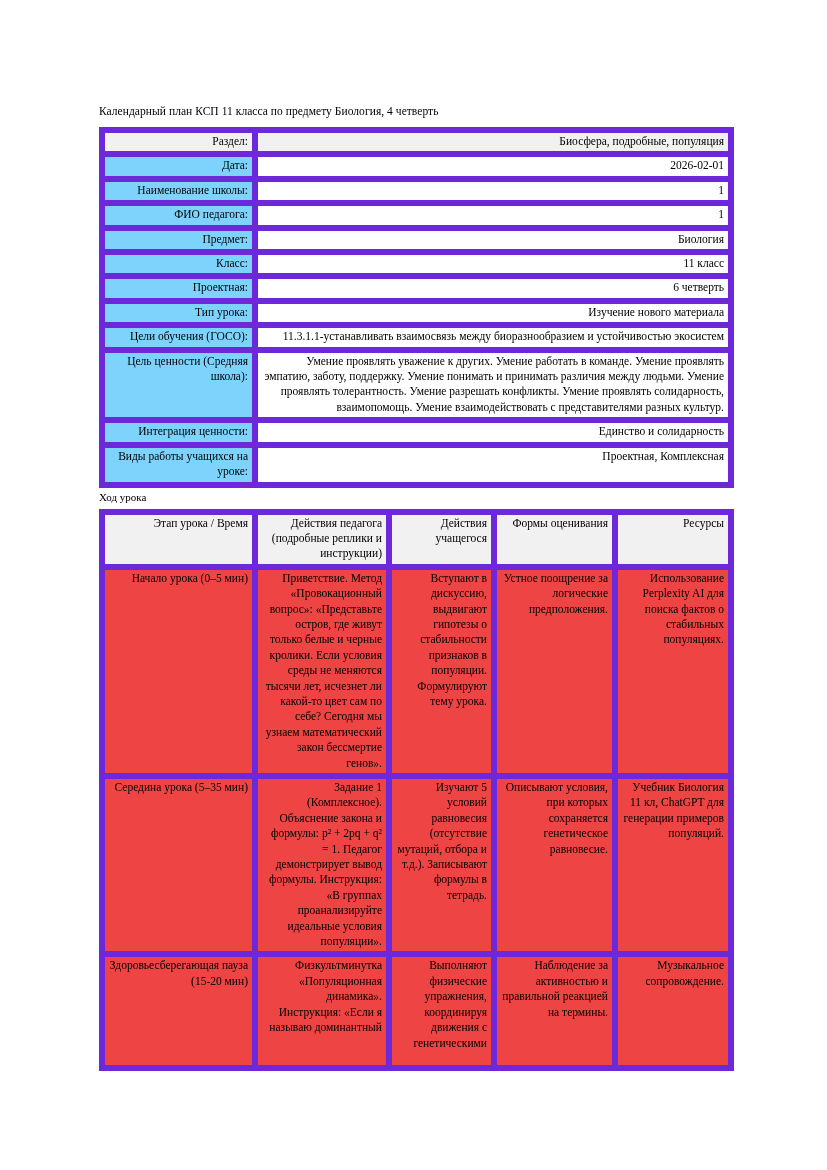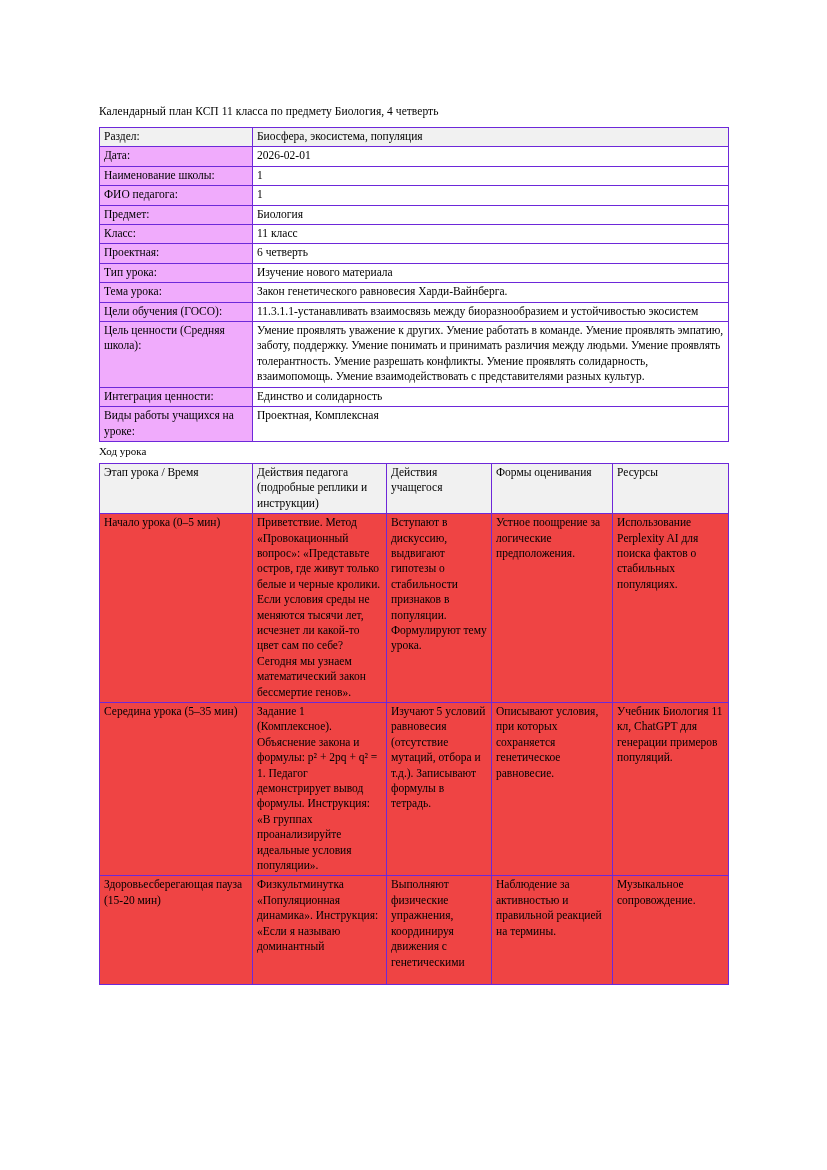--- a/index.html
+++ b/index.html
@@ -43,34 +43,34 @@
     font-weight: normal;
   }
   table {
     border-collapse: collapse;
     width: 629px;
     table-layout: fixed;
     font-size: 11.5px;
     line-height: 15.4px;
   }
   table td, table th {
-    border: 1px solid #6d28d9;
+    border: 6px solid #6d28d9;
     padding: 1px 4px 2px 4px;
     vertical-align: top;
-    text-align: left;
+    text-align: right;
     font-weight: normal;
     word-wrap: break-word;
     overflow-wrap: break-word;
     hyphens: none;
   }
   
   .info-table col.c-label { width: 153px; }
   .info-table col.c-value { width: 476px; }
   .info-table td.label {
-    background: #f0abfc;
+    background: #7dd3fc;
   }
   .info-table tr.shaded td {
     background: #f1f1f1;
   }
   .info-table td.value {
     background: #ffffff;
   }
   .info-table tr.shaded td.value {
     background: #f1f1f1;
   }
@@ -102,21 +102,21 @@
     <p class="doc-title">Календарный план КСП 11 класса по предмету Биология, 4 четверть</p>
 
     <table class="info-table">
       <colgroup>
         <col class="c-label">
         <col class="c-value">
       </colgroup>
       <tbody>
         <tr class="shaded">
           <td class="label">Раздел:</td>
-          <td class="value">Биосфера, экосистема, популяция</td>
+          <td class="value">Биосфера, подробные, популяция</td>
         </tr>
         <tr>
           <td class="label">Дата:</td>
           <td class="value">2026-02-01</td>
         </tr>
         <tr>
           <td class="label">Наименование школы:</td>
           <td class="value">1</td>
         </tr>
         <tr>
@@ -131,24 +131,20 @@
           <td class="label">Класс:</td>
           <td class="value">11 класс</td>
         </tr>
         <tr>
           <td class="label">Проектная:</td>
           <td class="value">6 четверть</td>
         </tr>
         <tr>
           <td class="label">Тип урока:</td>
           <td class="value">Изучение нового материала</td>
-        </tr>
-        <tr>
-          <td class="label">Тема урока:</td>
-          <td class="value">Закон генетического равновесия Харди-Вайнберга.</td>
         </tr>
         <tr>
           <td class="label">Цели обучения (ГОСО):</td>
           <td class="value">11.3.1.1-устанавливать взаимосвязь между биоразнообразием и устойчивостью экосистем</td>
         </tr>
         <tr>
           <td class="label">Цель ценности (Средняя школа):</td>
           <td class="value">Умение проявлять уважение к других. Умение работать в команде. Умение проявлять эмпатию, заботу, поддержку. Умение понимать и принимать различия между людьми. Умение проявлять толерантность. Умение разрешать конфликты. Умение проявлять солидарность, взаимопомощь. Умение взаимодействовать с представителями разных культур.</td>
         </tr>
         <tr>

